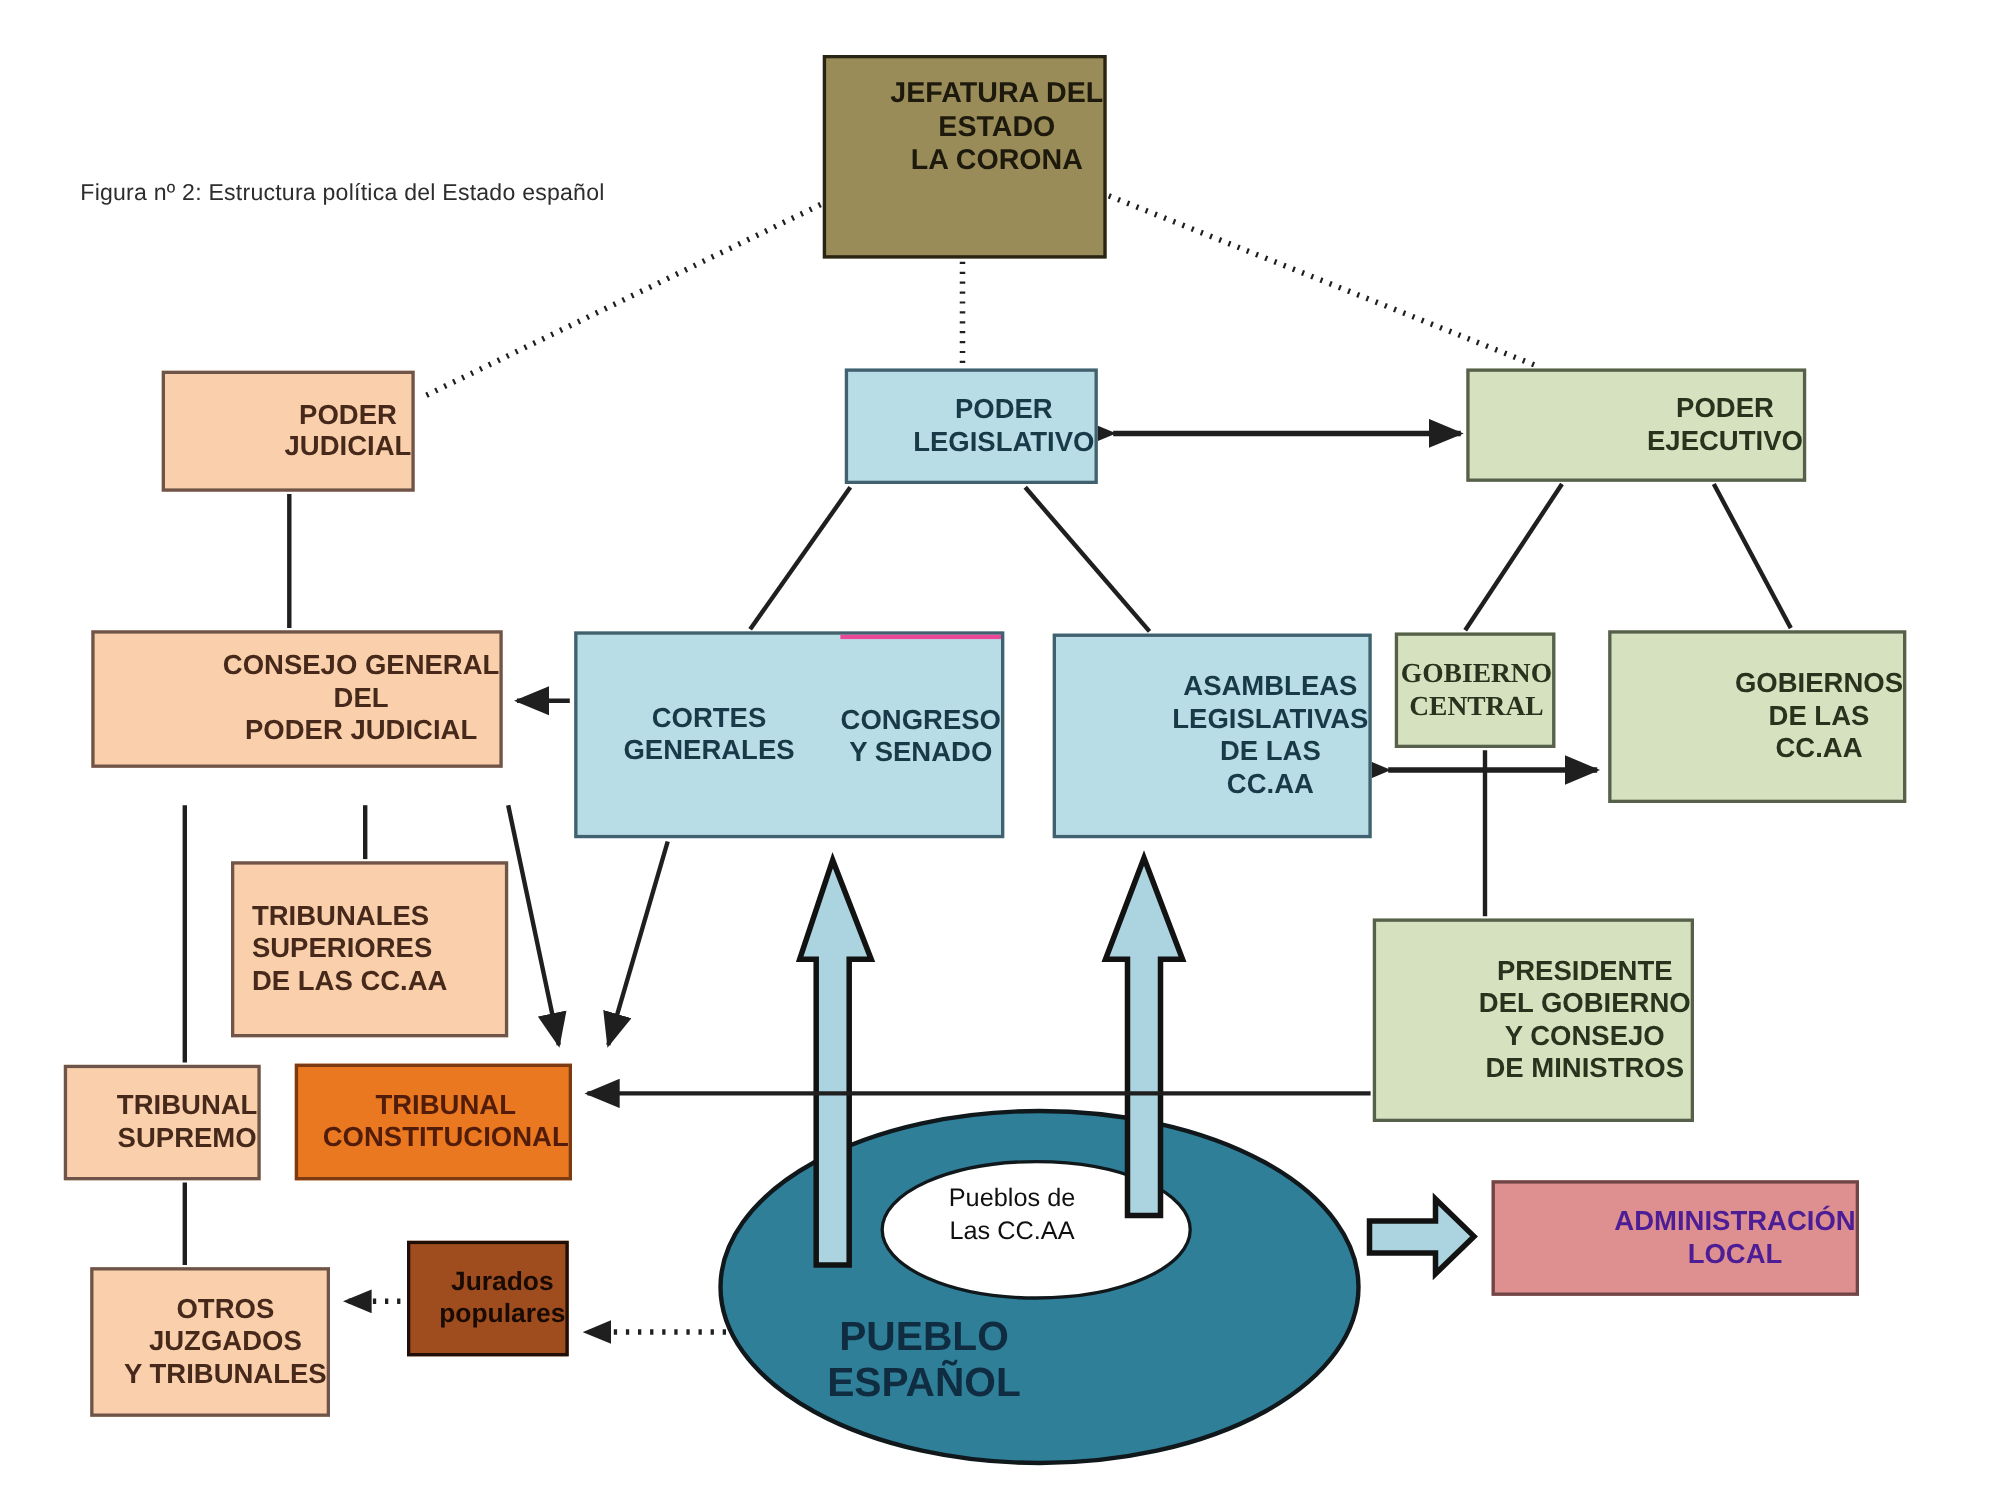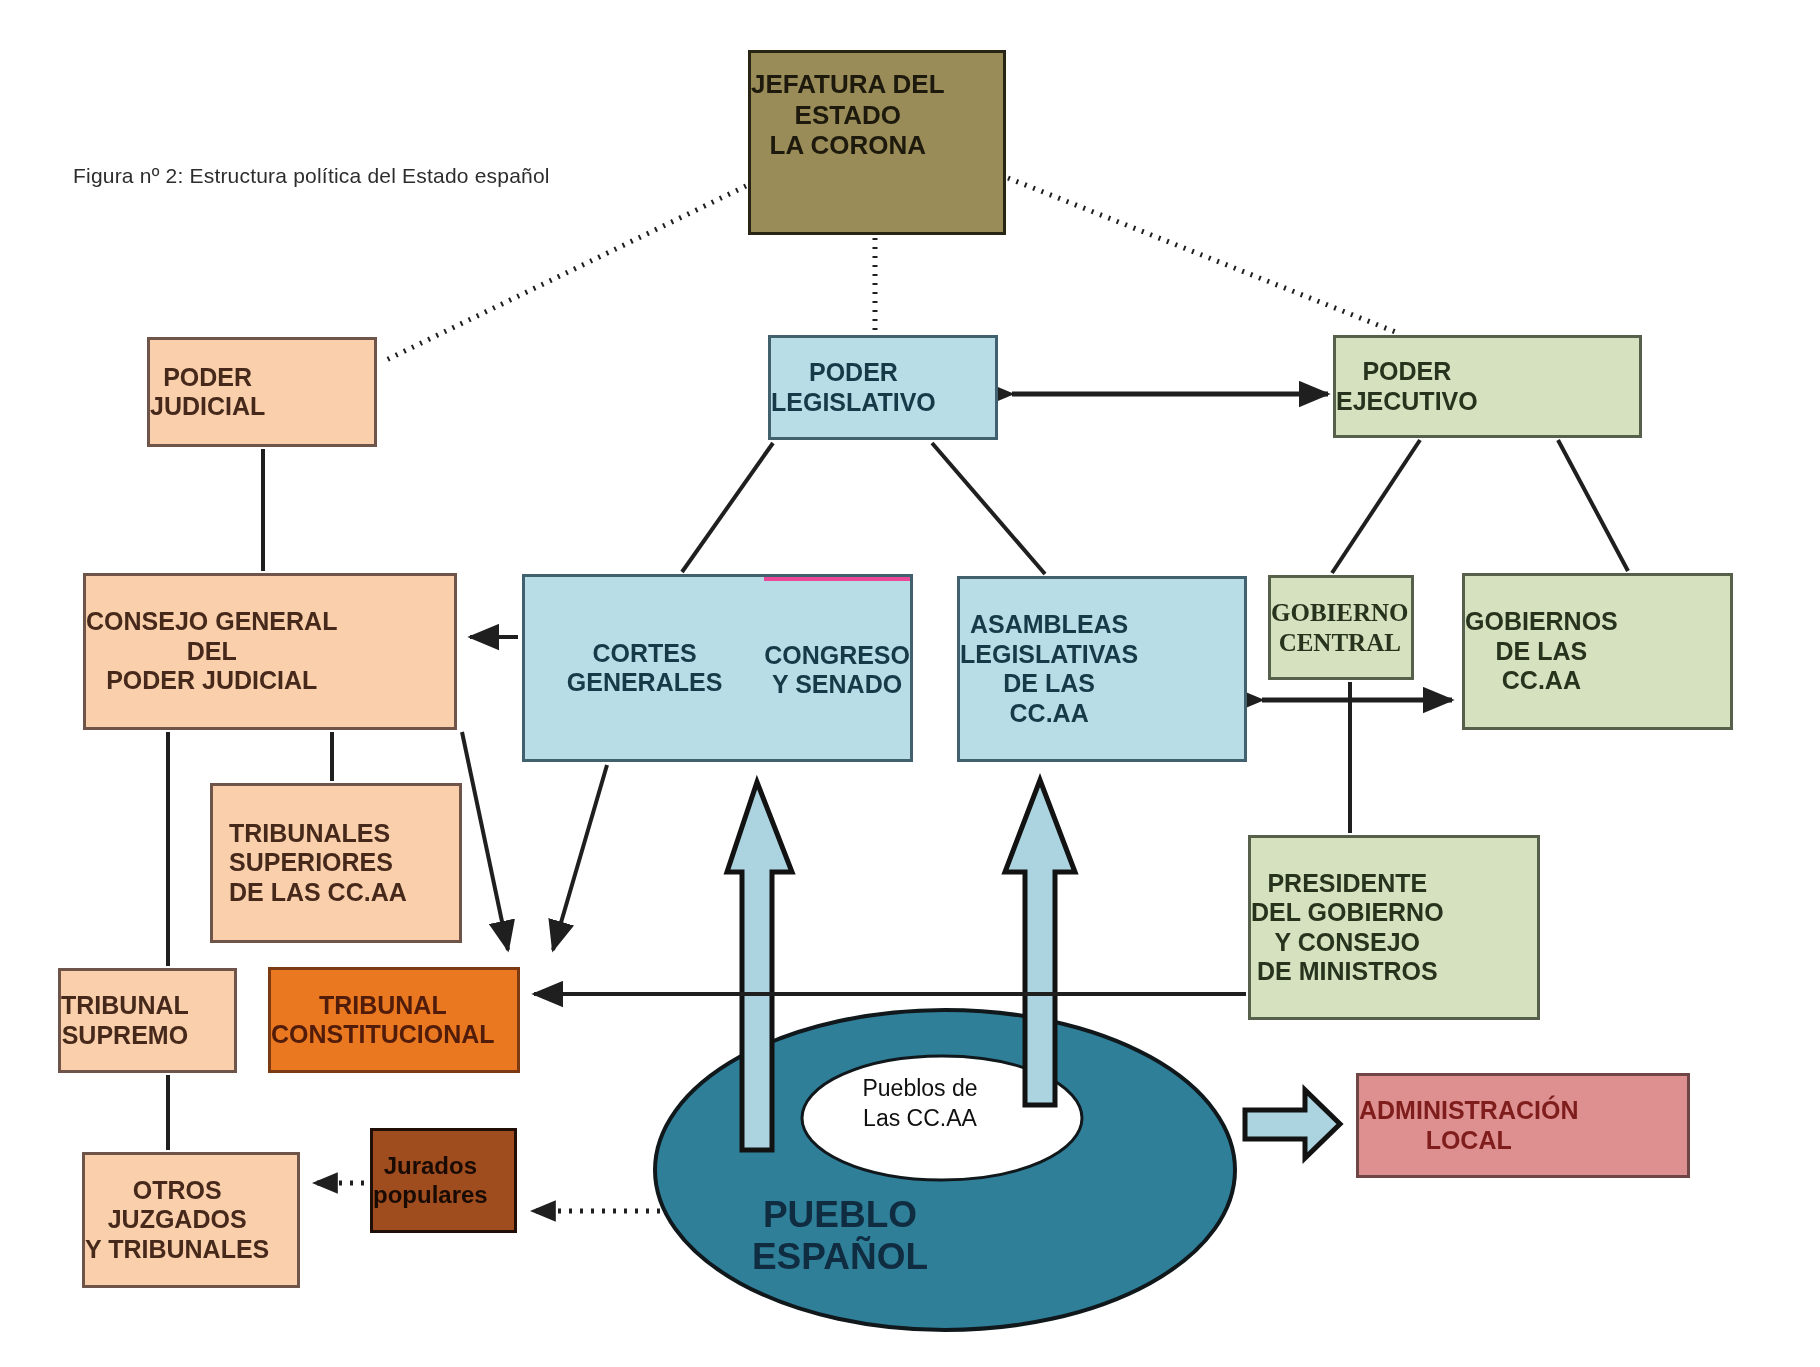--- a/index.html
+++ b/index.html
@@ -2,32 +2,32 @@
 <html><head>
 <meta charset="utf-8">
 <style>
   html,body{margin:0;padding:0;background:#ffffff;}
   #canvas{
     position:relative;width:1820px;height:1367px;background:#ffffff;overflow:hidden;
     font-family:"Liberation Sans", sans-serif;
   }
   #wires{position:absolute;left:0;top:0;width:1820px;height:1367px;}
   .node{
-    position:absolute;display:flex;align-items:center;justify-content:flex-start;
+    position:absolute;display:flex;align-items:center;justify-content:flex-end;
     text-align:center;font-weight:700;line-height:1.18;border:3px solid #555;
     box-sizing:border-box;
   }
   .node span{white-space:pre-line;display:block;}
   .olive   {background:#998c58;border-color:#282514;color:#1d1a0d;font-size:26px;}
   .peach   {background:#f9d0ab;border-color:#6f5449;color:#47291c;font-size:25px;}
   .blue    {background:#b9dde7;border-color:#40616d;color:#173948;font-size:25px;}
   .green   {background:#d6e1bf;border-color:#56604b;color:#28331d;font-size:25px;}
   .orange  {background:#e97820;border-color:#7c3a12;color:#511c0a;font-size:25px;}
   .sienna  {background:#9f4d1e;border-color:#1f0f07;color:#190b04;font-size:24px;font-weight:600;}
-  .pink    {background:#de9090;border-color:#6f4545;color:#7f1d1d;font-size:25px;}
+  .pink    {background:#de9090;border-color:#6f4545;color:#4c1d95;font-size:25px;}
   .top-align{align-items:flex-start;padding-top:16px;}
   .left-align{justify-content:flex-start;text-align:left;padding-left:16px;}
   .compound{flex-direction:row;align-items:stretch;padding:0;}
   .compound .sect{flex:1;display:flex;align-items:center;justify-content:center;}
   .compound .sect.lower{border-top:4px solid #ec4899;flex:0 0 82px;}
   .caption{
     position:absolute;left:73px;top:164px;font-size:21px;color:#2d2d2d;
     font-weight:400;letter-spacing:0.2px;
   }
   .float-label{position:absolute;text-align:center;white-space:pre-line;}
@@ -96,21 +96,21 @@
   <div class="node blue" style="left:768px;top:335px;width:230px;height:105px;">
     <span>PODER
 LEGISLATIVO</span>
   </div>
 
   <div class="node green" style="left:1333px;top:335px;width:309px;height:103px;">
     <span>PODER
 EJECUTIVO</span>
   </div>
 
-  <div class="node peach" style="left:83px;top:573px;width:374px;height:157px;">
+  <div class="node peach" style="left:83px;top:573px;width:374px;height:125px;">
     <span>CONSEJO GENERAL
 DEL
 PODER JUDICIAL</span>
   </div>
 
   <div class="node blue compound" style="left:522px;top:574px;width:391px;height:188px;">
     <div class="sect">
       <span>CORTES
 GENERALES</span>
     </div>

